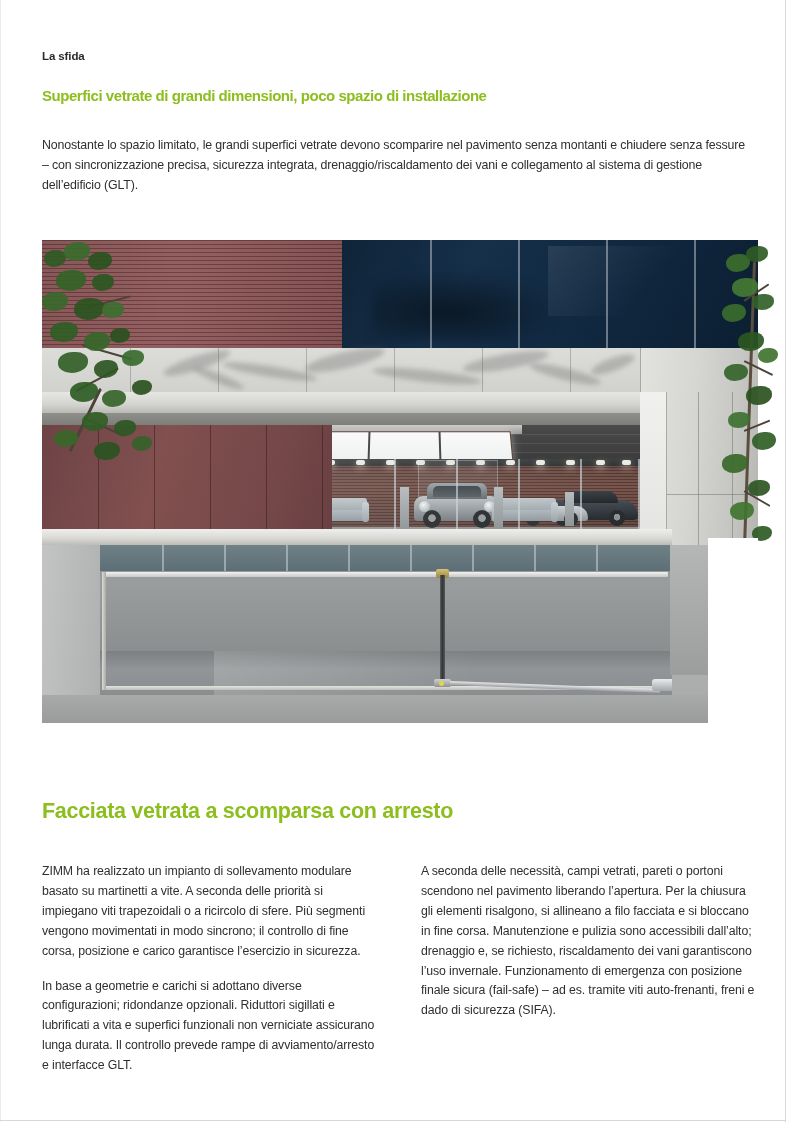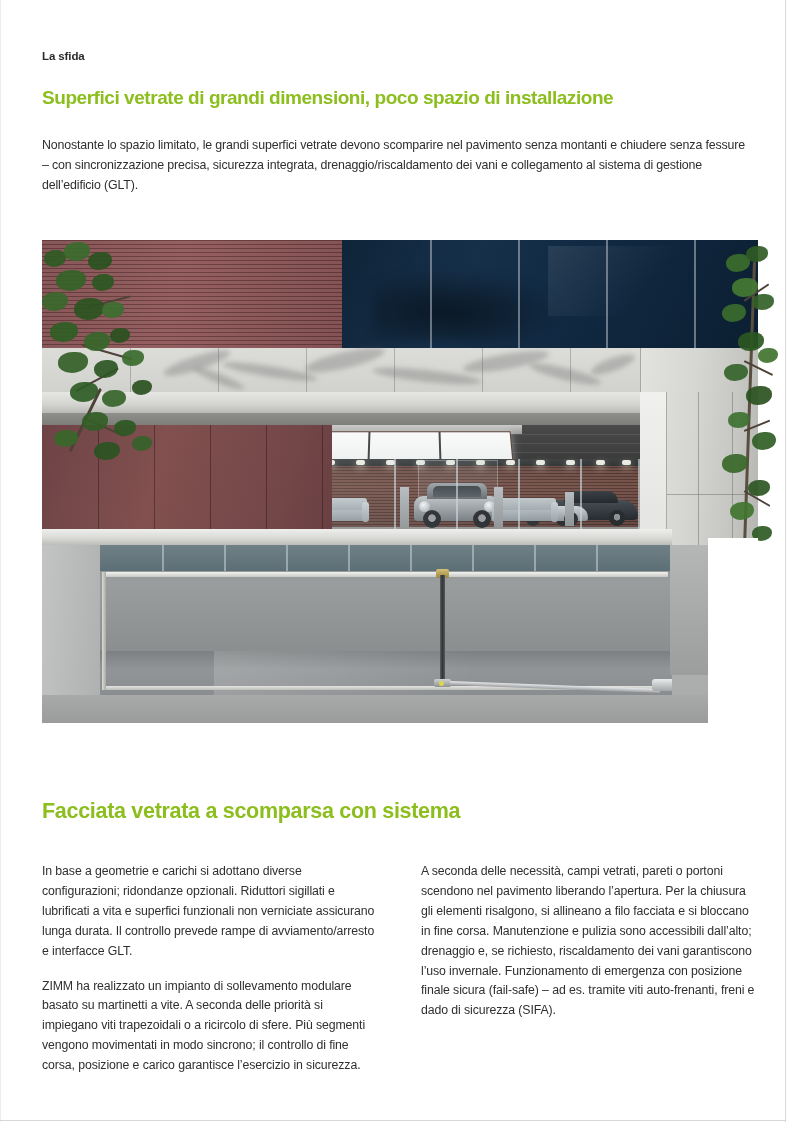--- a/index.html
+++ b/index.html
@@ -51,21 +51,21 @@
   
   .eyebrow {
     font-size: 11.5px;
     font-weight: bold;
     color: #2b2b2b;
     letter-spacing: -0.1px;
     line-height: 1.2;
   }
 
   .headline {
-    font-size: 19px;
+    font-size: 15px;
     font-weight: bold;
     color: #8cbe1e;
     letter-spacing: -0.45px;
     line-height: 1.15;
     white-space: nowrap;
   }
 
   .headline.sub {
     font-size: 21.5px;
     letter-spacing: -0.3px;
@@ -765,26 +765,26 @@
     </div>
 
     <div class="layer r-base-right"></div>
     <div class="layer r-apron"></div>
 
     <div class="layer r-mask-right-low"></div>
     <div class="layer r-mask-bottom"></div>
   </div>
 
   <div class="block-solution">
-    <div class="headline sub">Facciata vetrata a scomparsa con sistema</div>
+    <div class="headline sub">Facciata vetrata a scomparsa con arresto</div>
   </div>
 
   <div class="block-cols cols">
     <div class="body-col">
+      <p>ZIMM ha realizzato un impianto di sollevamento modulare basato su martinetti a vite. A seconda delle priorità si impiegano viti trapezoidali o a ricircolo di sfere. Più segmenti vengono movimentati in modo sincrono; il controllo di fine corsa, posizione e carico garantisce l’esercizio in sicurezza.</p>
       <p>In base a geometrie e carichi si adottano diverse configurazioni; ridondanze opzionali. Riduttori sigillati e lubrificati a vita e superfici funzionali non verniciate assicurano lunga durata. Il controllo prevede rampe di avviamento/arresto e interfacce GLT.</p>
-      <p>ZIMM ha realizzato un impianto di sollevamento modulare basato su martinetti a vite. A seconda delle priorità si impiegano viti trapezoidali o a ricircolo di sfere. Più segmenti vengono movimentati in modo sincrono; il controllo di fine corsa, posizione e carico garantisce l’esercizio in sicurezza.</p>
     </div>
     <div class="body-col">
       <p>A seconda delle necessità, campi vetrati, pareti o portoni scendono nel pavimento liberando l’apertura. Per la chiusura gli elementi risalgono, si allineano a filo facciata e si bloccano in fine corsa. Manutenzione e pulizia sono accessibili dall’alto; drenaggio e, se richiesto, riscaldamento dei vani garantiscono l’uso invernale. Funzionamento di emergenza con posizione finale sicura (fail-safe) – ad es. tramite viti auto-frenanti, freni e dado di sicurezza (SIFA).</p>
     </div>
   </div>
 
 </div>
 
 </body></html>

